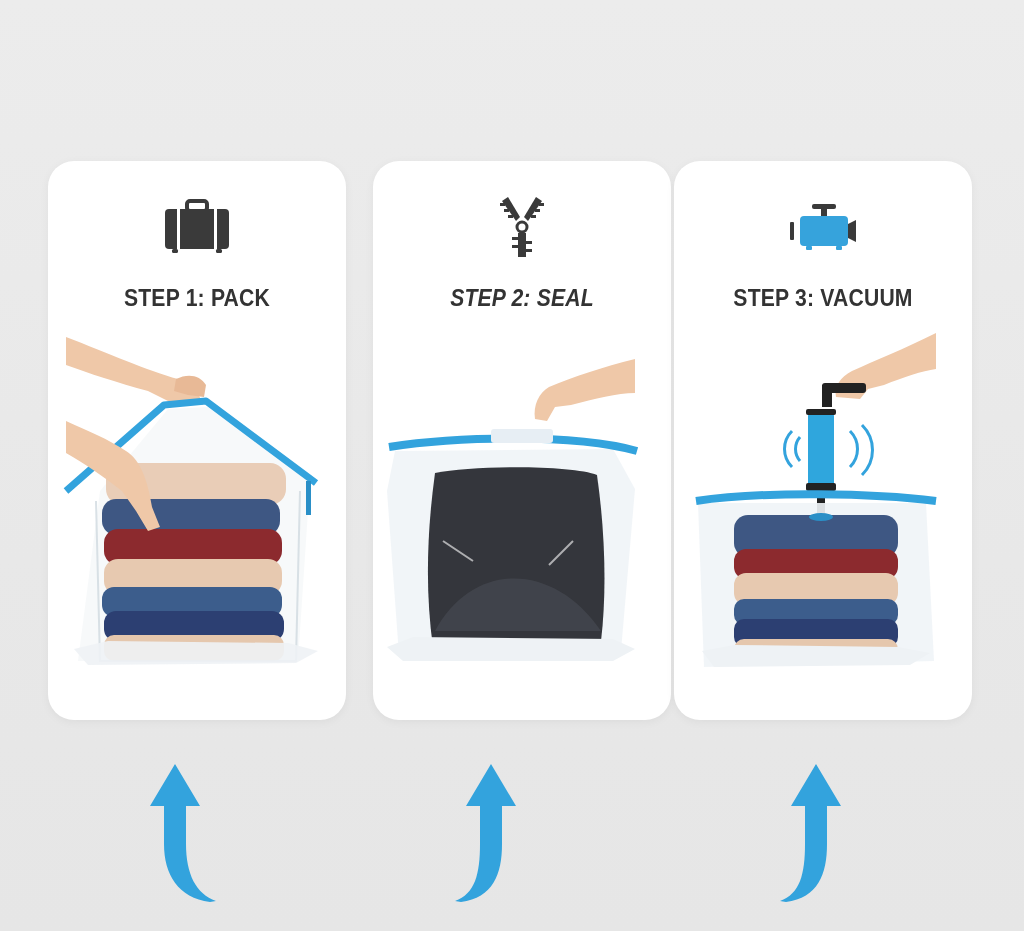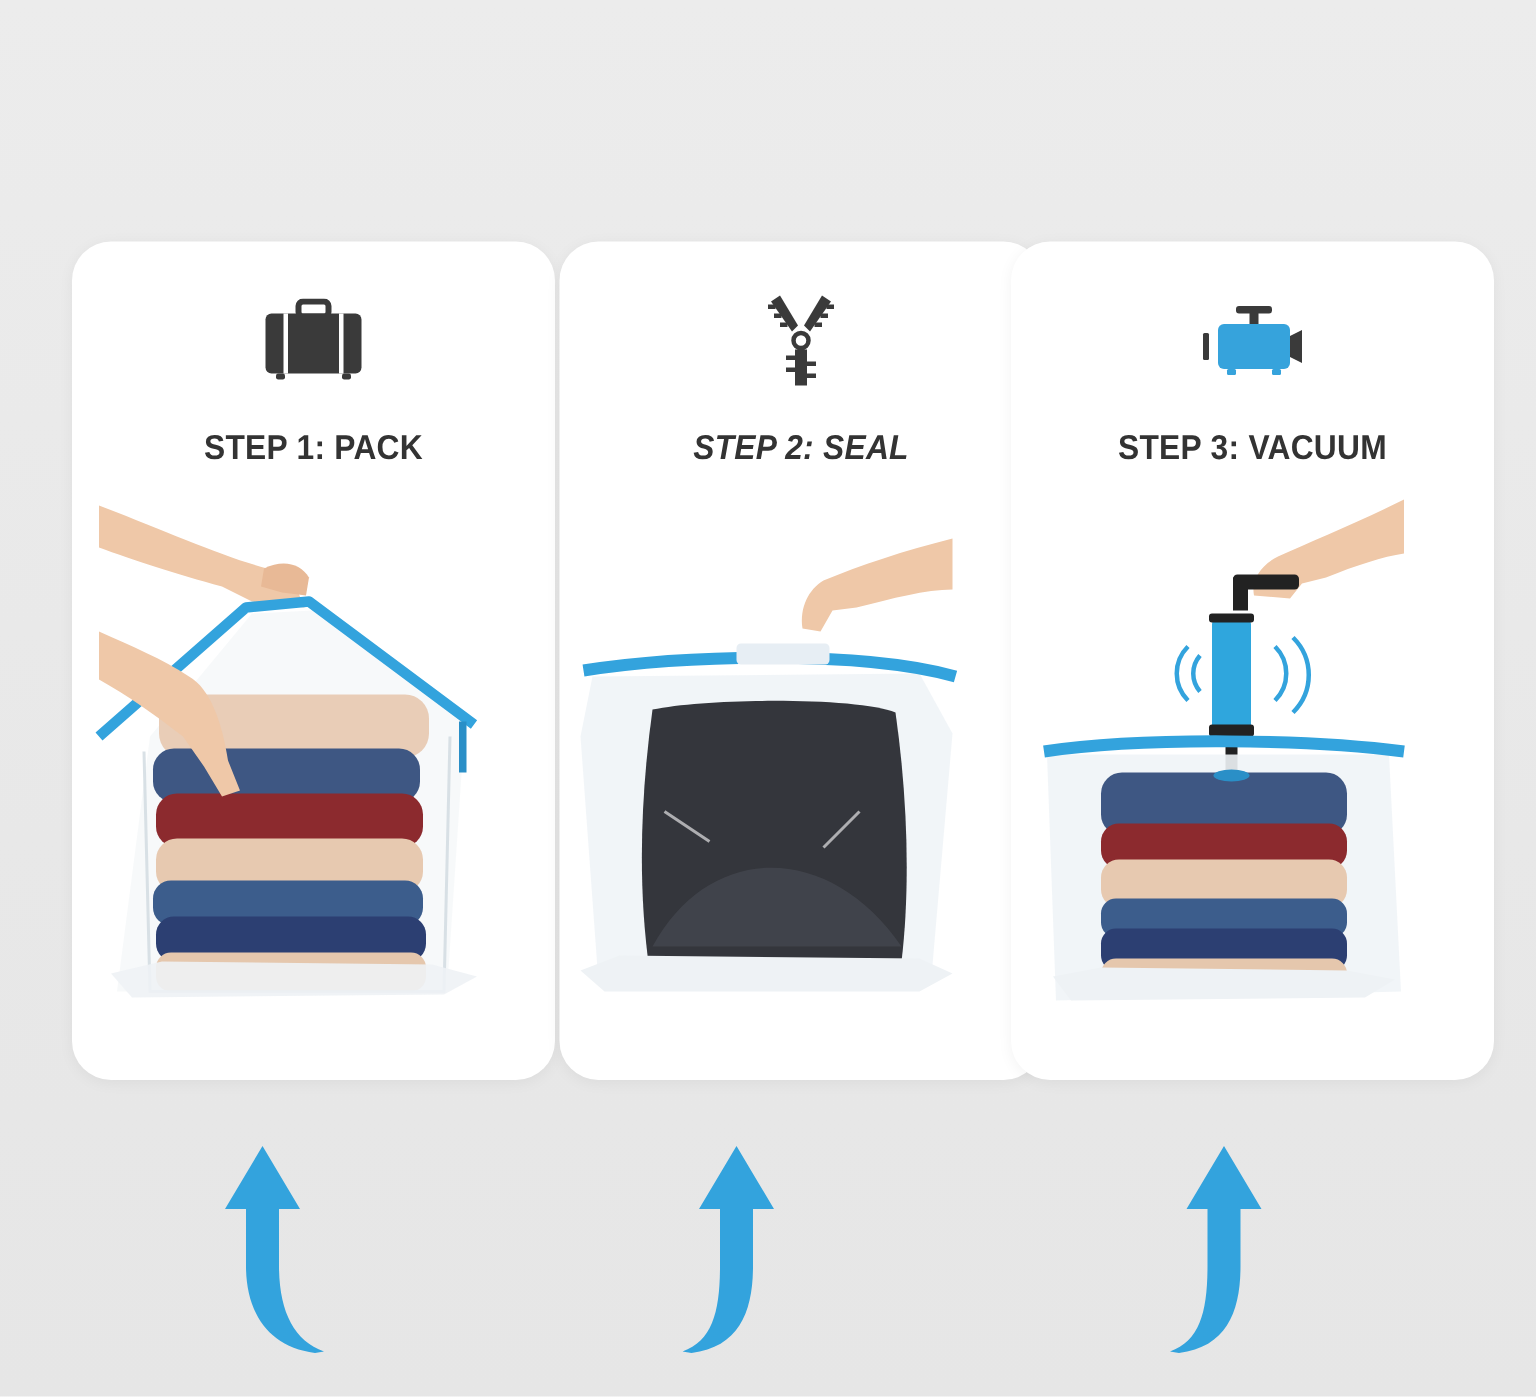--- a/index.html
+++ b/index.html
@@ -3,21 +3,21 @@
   <meta charset="utf-8">
   <style>
     html, body { margin: 0; padding: 0; }
     body {
       width: 1024px; height: 931px;
       background: linear-gradient(180deg, #ececec 0%, #e8e8e8 60%, #e6e6e6 100%);
       font-family: "Liberation Sans", "DejaVu Sans", sans-serif;
       position: relative; overflow: hidden;
     }
     .card {
-      position: absolute; top: 161px; width: 322px; height: 559px;
+      position: absolute; top: 161px; width: 298px; height: 559px;
       background: #ffffff; border-radius: 26px;
       box-shadow: 0 2px 10px rgba(0,0,0,0.05);
       overflow: hidden;
     }
     .card.c1 { left: 48px; }
     .card.c2 { left: 373px; font-style: italic; }
     .card.c3 { left: 674px; }
     .card .icon {
       position: absolute; left: 0; right: 0; top: 36px; height: 60px;
       display: flex; justify-content: center; align-items: center;

